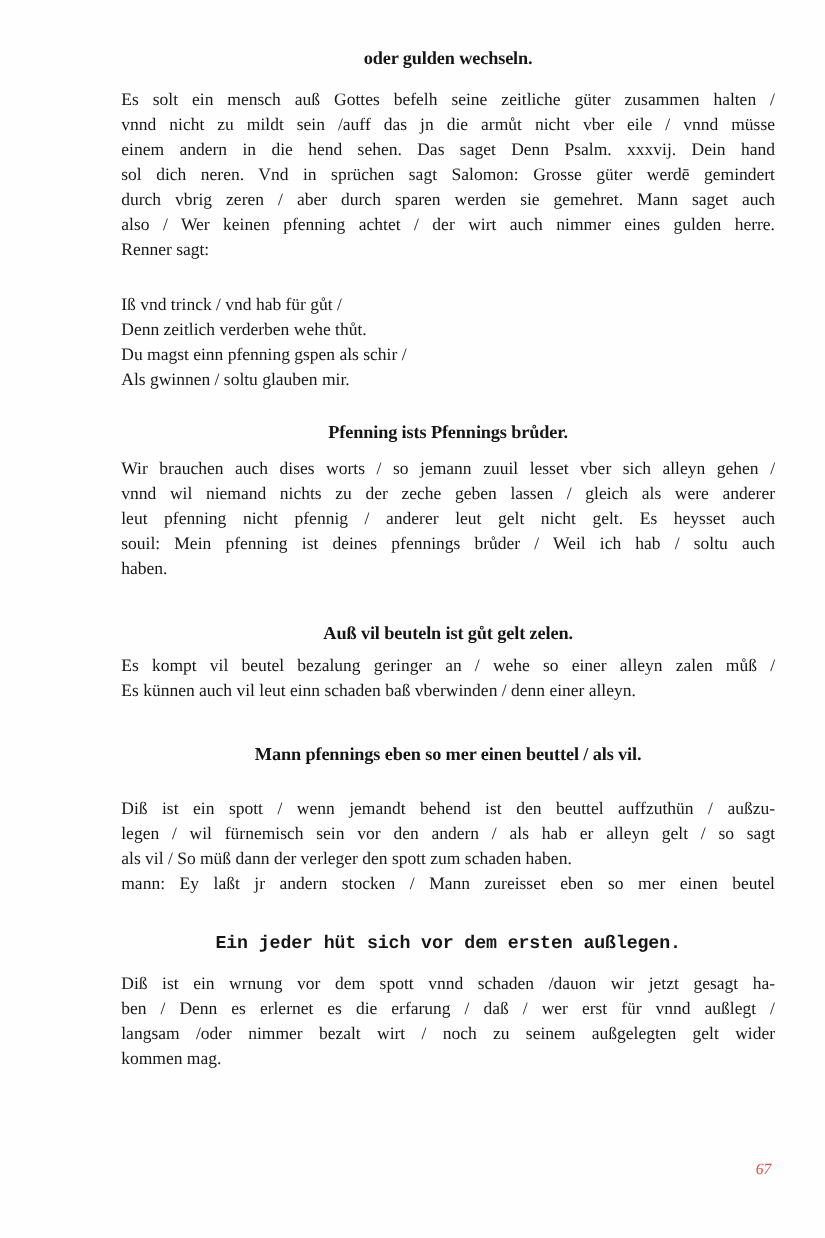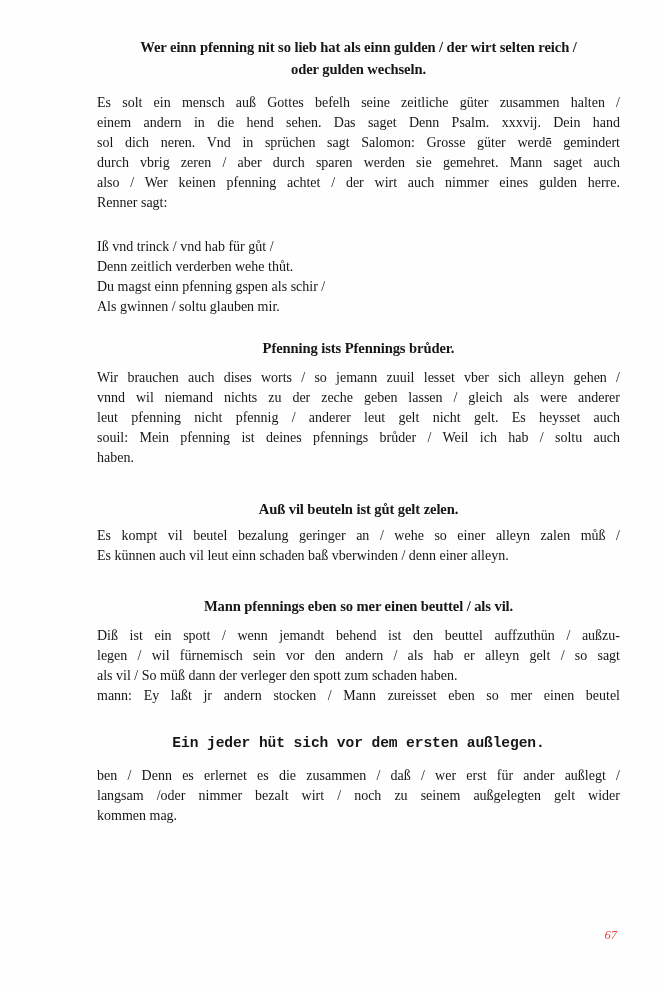--- a/index.html
+++ b/index.html
@@ -43,45 +43,45 @@
   .paragraph .line, .verse .line { letter-spacing: 0; }
   
   .block:nth-child(1)  { margin-top: 0; }    
   .block:nth-child(2)  { margin-top: 13px; } 
   .block:nth-child(3)  { margin-top: 24px; } 
   .block:nth-child(4)  { margin-top: 20px; } 
   .block:nth-child(5)  { margin-top: 9px; }  
   .block:nth-child(6)  { margin-top: 30px; } 
   .block:nth-child(7)  { margin-top: 6px; }  
   .block:nth-child(8)  { margin-top: 29px; } 
-  .block:nth-child(9)  { margin-top: 9px; }  
+  .block:nth-child(9)  { margin-top: 23px; }  
   .block:nth-child(10) { margin-top: 26px; font-family: Liberation Mono, monospace; } 
   .block:nth-child(11) { margin-top: 12px; } 
   .page-number {
     position: absolute;
     top: 928px;
     left: 0;
     width: 617px;
     text-align: right;
     font-style: italic;
     font-size: 12.5px;
     color: #ef4444;
   }
 </style>
 </head>
 <body>
 
 <div class="page">
   <main class="doc">
       <div class="block heading">
-        <div class="line">Wer einn pfenning nit so lieb hat als einn gulden / der wirt selten reich /</div>
         <div class="line">oder gulden wechseln.</div>
       </div>
       <div class="block paragraph">
         <div class="line just">Es solt ein mensch auß Gottes befelh seine zeitliche güter zusammen halten /</div>
+        <div class="line just">vnnd nicht zu mildt sein /auff das jn die armůt nicht vber eile / vnnd müsse</div>
         <div class="line just">einem andern in die hend sehen. Das saget Denn Psalm. xxxvij. Dein hand</div>
         <div class="line just">sol dich neren. Vnd in sprüchen sagt Salomon: Grosse güter werdē gemindert</div>
         <div class="line just">durch vbrig zeren / aber durch sparen werden sie gemehret. Mann saget auch</div>
         <div class="line just">also / Wer keinen pfenning achtet / der wirt auch nimmer eines gulden herre.</div>
         <div class="line">Renner sagt:</div>
       </div>
       <div class="block verse">
         <div class="line">Iß vnd trinck / vnd hab für gůt /</div>
         <div class="line">Denn zeitlich verderben wehe thůt.</div>
         <div class="line">Du magst einn pfenning gspen als schir /</div>
@@ -110,19 +110,20 @@
       <div class="block paragraph">
         <div class="line just">Diß ist ein spott / wenn jemandt behend ist den beuttel auffzuthün / außzu-</div>
         <div class="line just">legen / wil fürnemisch sein vor den andern / als hab er alleyn gelt / so sagt</div>
         <div class="line">als vil / So müß dann der verleger den spott zum schaden haben.</div>
         <div class="line just">mann: Ey laßt jr andern stocken / Mann zureisset eben so mer einen beutel</div>
       </div>
       <div class="block heading">
         <div class="line">Ein jeder hüt sich vor dem ersten außlegen.</div>
       </div>
       <div class="block paragraph">
-        <div class="line just">ben / Denn es erlernet es die zusammen / daß / wer erst für ander außlegt /</div>
+        <div class="line just">Diß ist ein wrnung vor dem spott vnnd schaden /dauon wir jetzt gesagt ha-</div>
+        <div class="line just">ben / Denn es erlernet es die erfarung / daß / wer erst für vnnd außlegt /</div>
         <div class="line just">langsam /oder nimmer bezalt wirt / noch zu seinem außgelegten gelt wider</div>
         <div class="line">kommen mag.</div>
       </div>
     </main>
   <div class="page-number">67</div>
 </div>
 
 </body></html>

